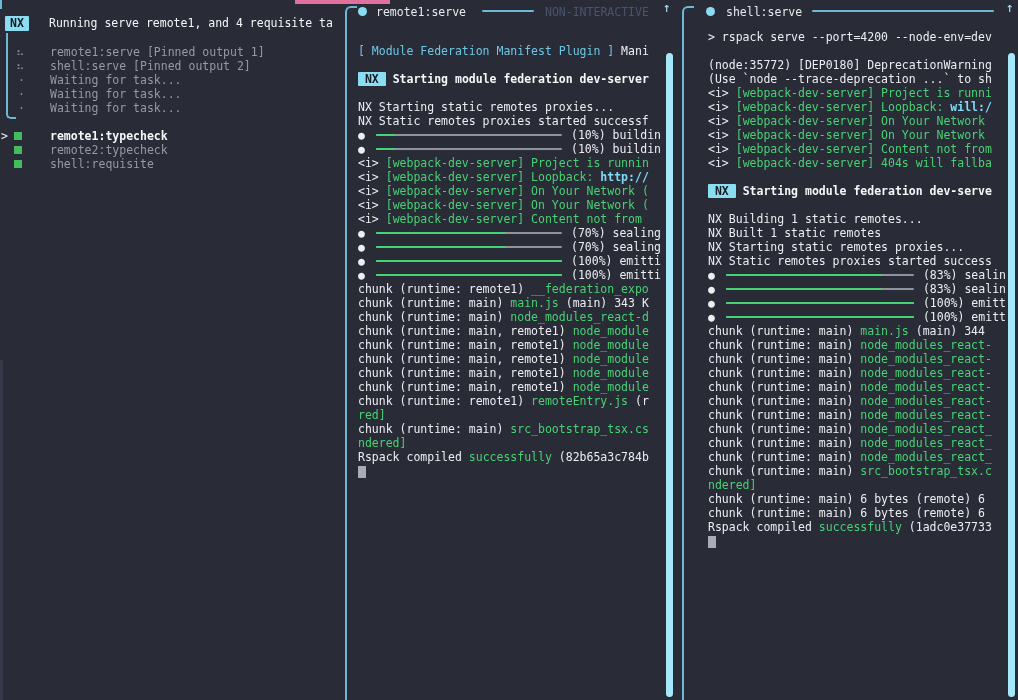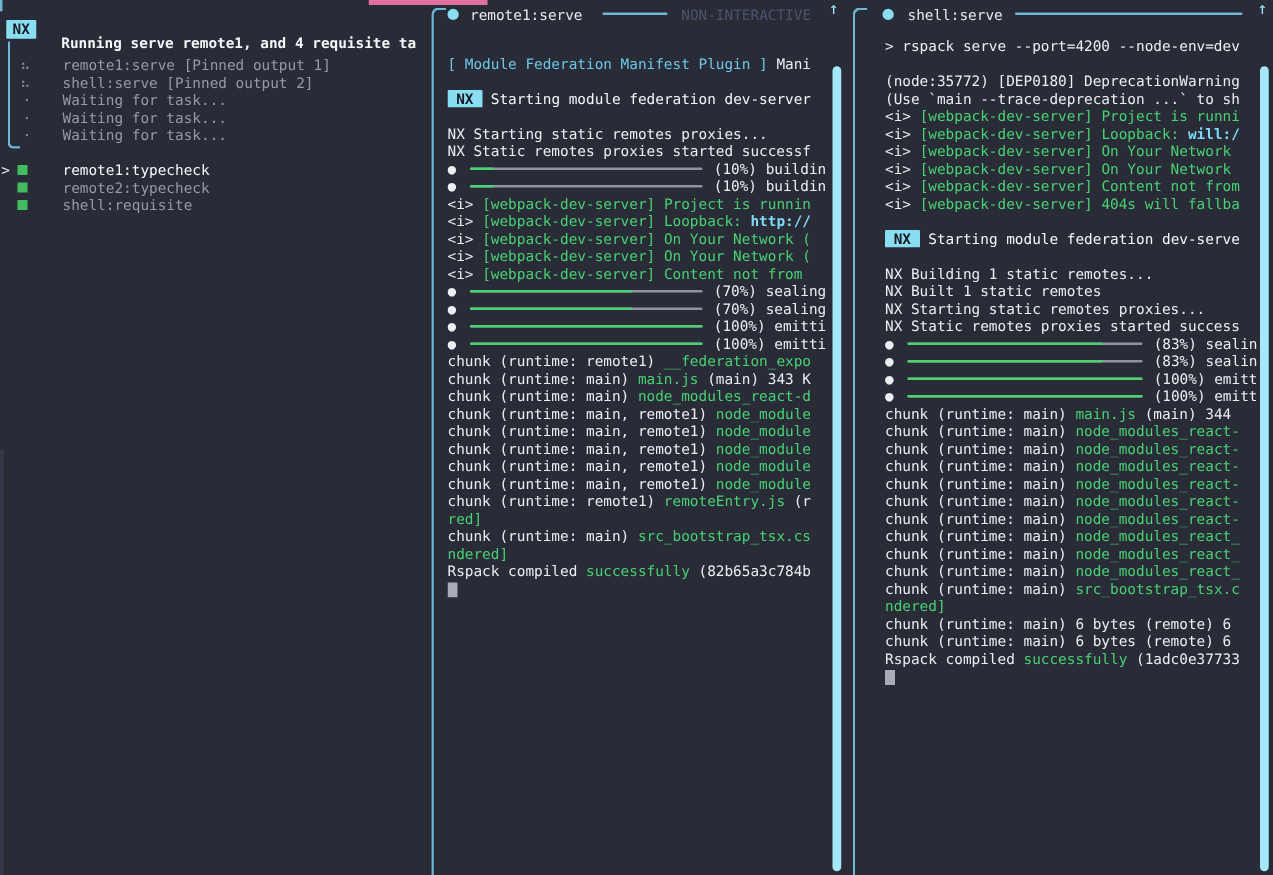--- a/index.html
+++ b/index.html
@@ -20,21 +20,21 @@
   section{position:absolute;top:0;height:700px}
   #tasks-panel{left:0;width:341px}
   #remote1-panel{left:345px;width:330px}
   #shell-panel{left:682px;width:336px}
 
   
   #left-top-accent{position:absolute;left:0;top:0;width:2px;height:9px;background:var(--border-cyan)}
   #left-strip{position:absolute;left:0;top:360px;width:3px;height:340px;background:#363949}
   #nx-badge{position:absolute;left:5px;top:16px;height:15px;line-height:15px;padding:0 5px;
     background:var(--badge-bg);color:var(--badge-text);font-weight:bold;border-radius:1px}
-  #tasks-title{position:absolute;left:49px;top:26px;height:16px;line-height:16px;font-weight:bold;
+  #tasks-title{position:absolute;left:49px;top:15px;height:16px;line-height:16px;font-weight:normal;
     color:#f5f6f8;white-space:pre;width:292px;overflow:hidden}
   #task-bracket{position:absolute;left:6px;top:33px;width:8px;height:84px;
     border-left:2px solid var(--border-cyan);border-bottom:2px solid var(--border-cyan);
     border-bottom-left-radius:5px}
   #pinned-list{position:absolute;left:0;top:45px;right:0}
   #typecheck-list{position:absolute;left:0;top:129px;right:0}
   .trow{position:relative;height:14px;line-height:14px;white-space:pre}
   .ticon{position:absolute;left:16px;color:#8a8f9b}
   .ticon.dot{left:18px}
   .tlabel{position:absolute;left:50px}
@@ -68,21 +68,21 @@
   
   .tline{height:14px;line-height:14px;white-space:pre;overflow:hidden}
   .barline{display:flex;align-items:center}
   .bullet{color:var(--text-white)}
   .track{flex:1;height:2px;background:var(--bar-track);border-radius:2px;margin:0 9px 0 11px}
   .fill{display:block;height:2px;background:var(--green);border-radius:2px}
   .blabel{color:var(--text-white)}
   .cursor{display:inline-block;width:8px;height:12px;background:var(--cursor);vertical-align:middle}
 
   .seg-w{color:var(--text-white,#eceef2)}
-  .seg-b{color:#f6f7f9;font-weight:normal}
+  .seg-b{color:#f6f7f9;font-weight:bold}
   .seg-g{color:var(--green,#47d273);font-weight:normal}
   .seg-c{color:var(--plugin-cyan,#6cc7e6)}
   .seg-l{color:var(--link-cyan,#7fdbf5);font-weight:bold}
   .seg-gr{color:var(--text-gray,#969aa5)}
   .seg-badge{background:var(--badge-bg);color:var(--badge-text);font-weight:bold;border-radius:1px}
 </style>
 </head>
 <body>
 
 <div id="topbar"></div>
@@ -153,21 +153,21 @@
 
 <section id="shell-panel">
   <div class="pborder"></div>
   <span class="pdot"></span>
   <span class="ptitle">shell:serve</span>
   <span class="hrule"></span>
   <div class="lines" id="shell-lines">
       <div class="tline"><span class="seg-w">&gt; rspack serve --port=4200 --node-env=dev</span></div>
       <div class="tline"></div>
       <div class="tline"><span class="seg-w">(node:35772) [DEP0180] DeprecationWarning</span></div>
-      <div class="tline"><span class="seg-w">(Use `main --trace-deprecation ...` to sh</span></div>
+      <div class="tline"><span class="seg-w">(Use `node --trace-deprecation ...` to sh</span></div>
       <div class="tline"><span class="seg-w">&lt;i&gt;</span><span class="seg-g"> [webpack-dev-server] Project is runni</span></div>
       <div class="tline"><span class="seg-w">&lt;i&gt;</span><span class="seg-g"> [webpack-dev-server] Loopback: </span><span class="seg-l">will:/</span></div>
       <div class="tline"><span class="seg-w">&lt;i&gt;</span><span class="seg-g"> [webpack-dev-server] On Your Network</span></div>
       <div class="tline"><span class="seg-w">&lt;i&gt;</span><span class="seg-g"> [webpack-dev-server] On Your Network</span></div>
       <div class="tline"><span class="seg-w">&lt;i&gt;</span><span class="seg-g"> [webpack-dev-server] Content not from</span></div>
       <div class="tline"><span class="seg-w">&lt;i&gt;</span><span class="seg-g"> [webpack-dev-server] 404s will fallba</span></div>
       <div class="tline"></div>
       <div class="tline"><span class="seg-badge"> NX </span><span class="seg-w"> </span><span class="seg-b">Starting module federation dev-serve</span></div>
       <div class="tline"></div>
       <div class="tline"><span class="seg-w">NX Building 1 static remotes...</span></div>

